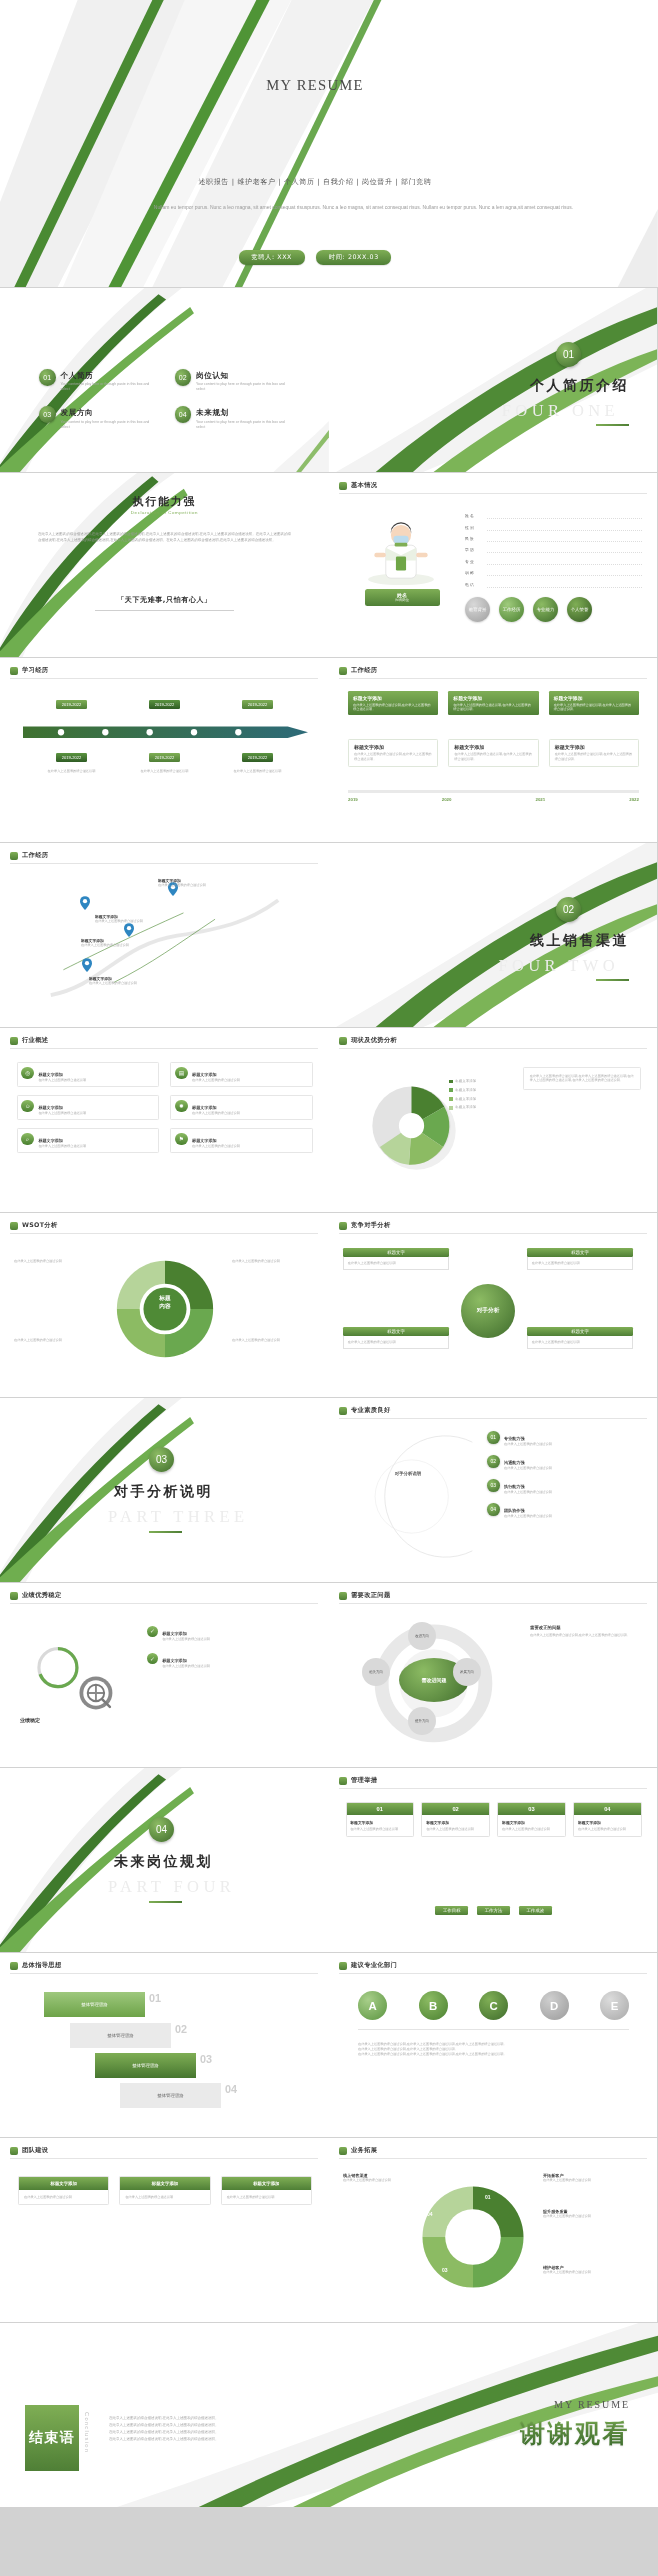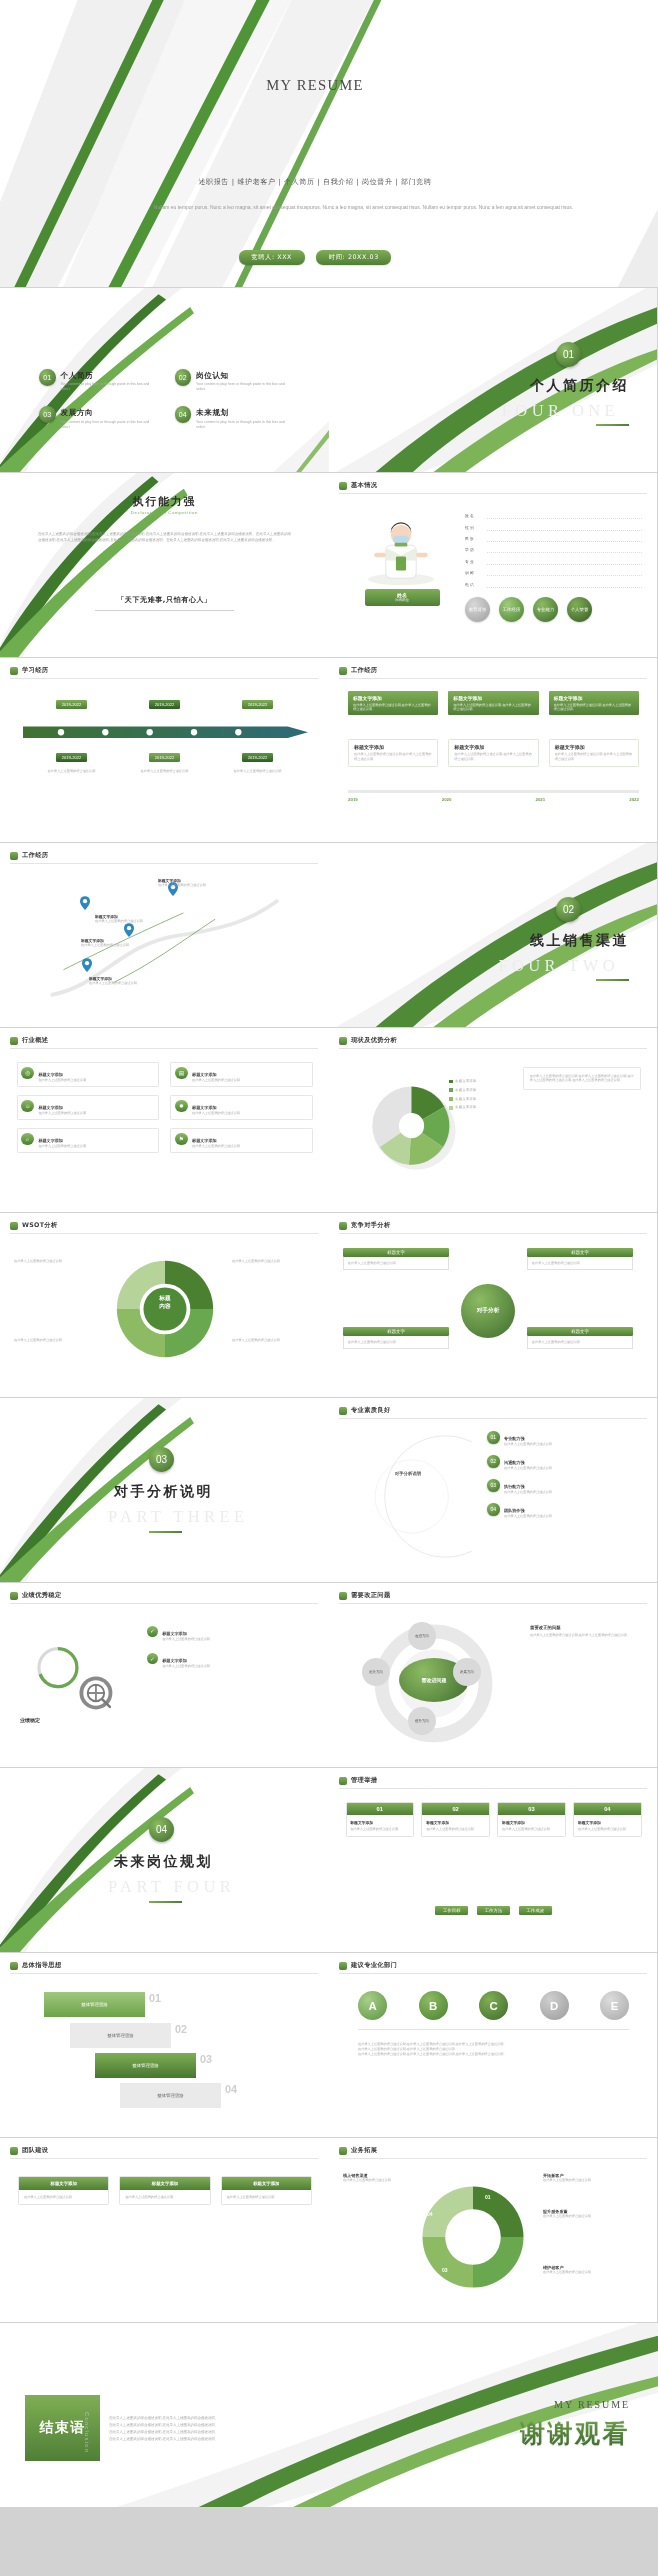--- a/index.html
+++ b/index.html
@@ -153,21 +153,21 @@
   .pin{ position:absolute; width:10px;height:14px; }
 
   
   .end-en{ position:absolute; right:28px; top:76px; text-align:right;
            font-family:"Liberation Serif",serif; font-size:10px; color:#555; letter-spacing:1.9px;}
   .end-zh{ position:absolute; right:28px; top:94px; text-align:right;
            font-size:25px; font-weight:bold; letter-spacing:2.5px;
            background:linear-gradient(180deg,#7aad52 0%,#3f7230 100%);
            -webkit-background-clip:text;background-clip:text;color:transparent;
            text-shadow:0 1.3px 1.9px rgba(0,0,0,.10);}
-  .end-left-box{ position:absolute; left:25px; top:72px; width:75px; height:66px;
+  .end-left-box{ position:absolute; left:25px; top:82px; width:54px; height:66px;
                  background:linear-gradient(180deg,#7fae55,#4f7f36); color:#fff;
                  display:flex;align-items:center;justify-content:center;
                  font-size:14px;font-weight:bold;letter-spacing:1.3px;}
   .end-side{ position:absolute; left:84px; top:89px; font-size:5.7px; color:#bdbdbd;
              writing-mode:vertical-rl; letter-spacing:1.3px;}
   .end-lines{ position:absolute; left:109px; top:92px; width:190px; }
   .end-lines div{ font-size:3.5px; color:#a4a4a4; line-height:7px; }
 </style>
 </head>
 <body>

